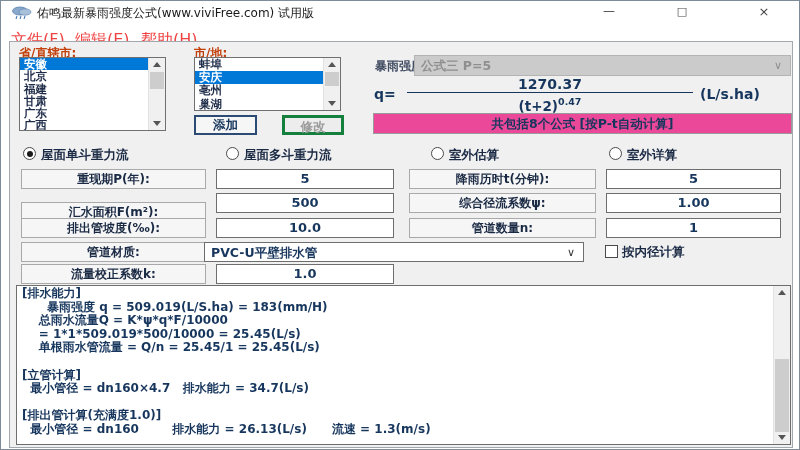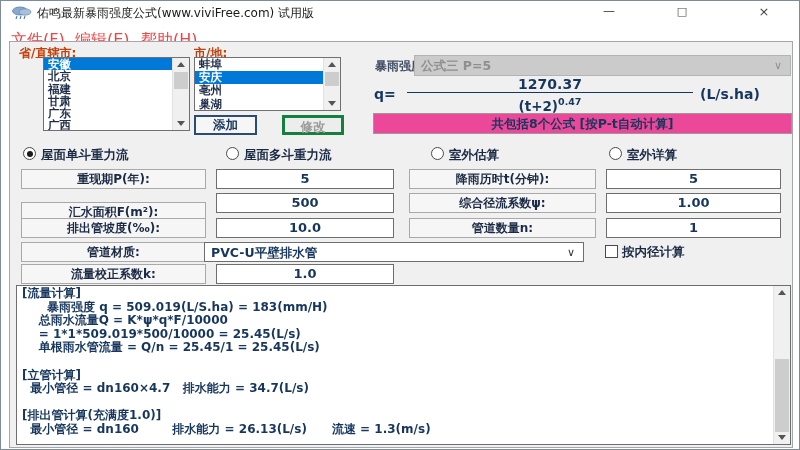--- a/index.html
+++ b/index.html
@@ -89,21 +89,21 @@
 
   <div class="menubar">
     <div class="menu-item" style="left:10px;">文件(F)</div>
     <div class="menu-item" style="left:74px;">编辑(E)</div>
     <div class="menu-item" style="left:140px;">帮助(H)</div>
   </div>
 
   <div class="client">
 
     <div class="lbl" style="left:9px;top:3px;">省/直辖市:</div>
-    <div class="lb lb1" style="left:9px;top:15px;width:147px;height:74px;margin-left:24px;">
+    <div class="lb lb1" style="left:9px;top:15px;width:147px;height:74px;">
       <div class="lb-items">
         <div class="lb-item sel">安徽</div>
         <div class="lb-item">北京</div>
         <div class="lb-item">福建</div>
         <div class="lb-item">甘肃</div>
         <div class="lb-item">广东</div>
         <div class="lb-item">广西</div>
       </div>
       <div class="sb">
         <div class="sb-btn sb-up">
@@ -193,21 +193,21 @@
       <span class="chev">∨</span>
     </div>
     <span class="checkbox" style="left:595px;top:203px;"></span>
     <span class="cb-label" style="left:612px;top:202px;">按内径计算</span>
 
     <div class="fld-label" style="left:11px;top:222px;width:185px;">流量校正系数k:</div>
     <div class="fld-input" style="left:206px;top:222px;width:178px;text-align:center;">1.0</div>
 
     <div class="memo">
       <div class="memo-text">
-        <div class="memo-line">[流量计算]</div>
+        <div class="memo-line">[排水能力]</div>
         <div class="memo-line">      暴雨强度 q = 509.019(L/S.ha) = 183(mm/H)</div>
         <div class="memo-line">    总雨水流量Q = K*ψ*q*F/10000</div>
         <div class="memo-line">    = 1*1*509.019*500/10000 = 25.45(L/s)</div>
         <div class="memo-line">    单根雨水管流量 = Q/n = 25.45/1 = 25.45(L/s)</div>
         <div class="memo-line"></div>
         <div class="memo-line">[立管计算]</div>
         <div class="memo-line">  最小管径 = dn160×4.7   排水能力 = 34.7(L/s)</div>
         <div class="memo-line"></div>
         <div class="memo-line">[排出管计算(充满度1.0)]</div>
         <div class="memo-line">  最小管径 = dn160        排水能力 = 26.13(L/s)      流速 = 1.3(m/s)</div>

